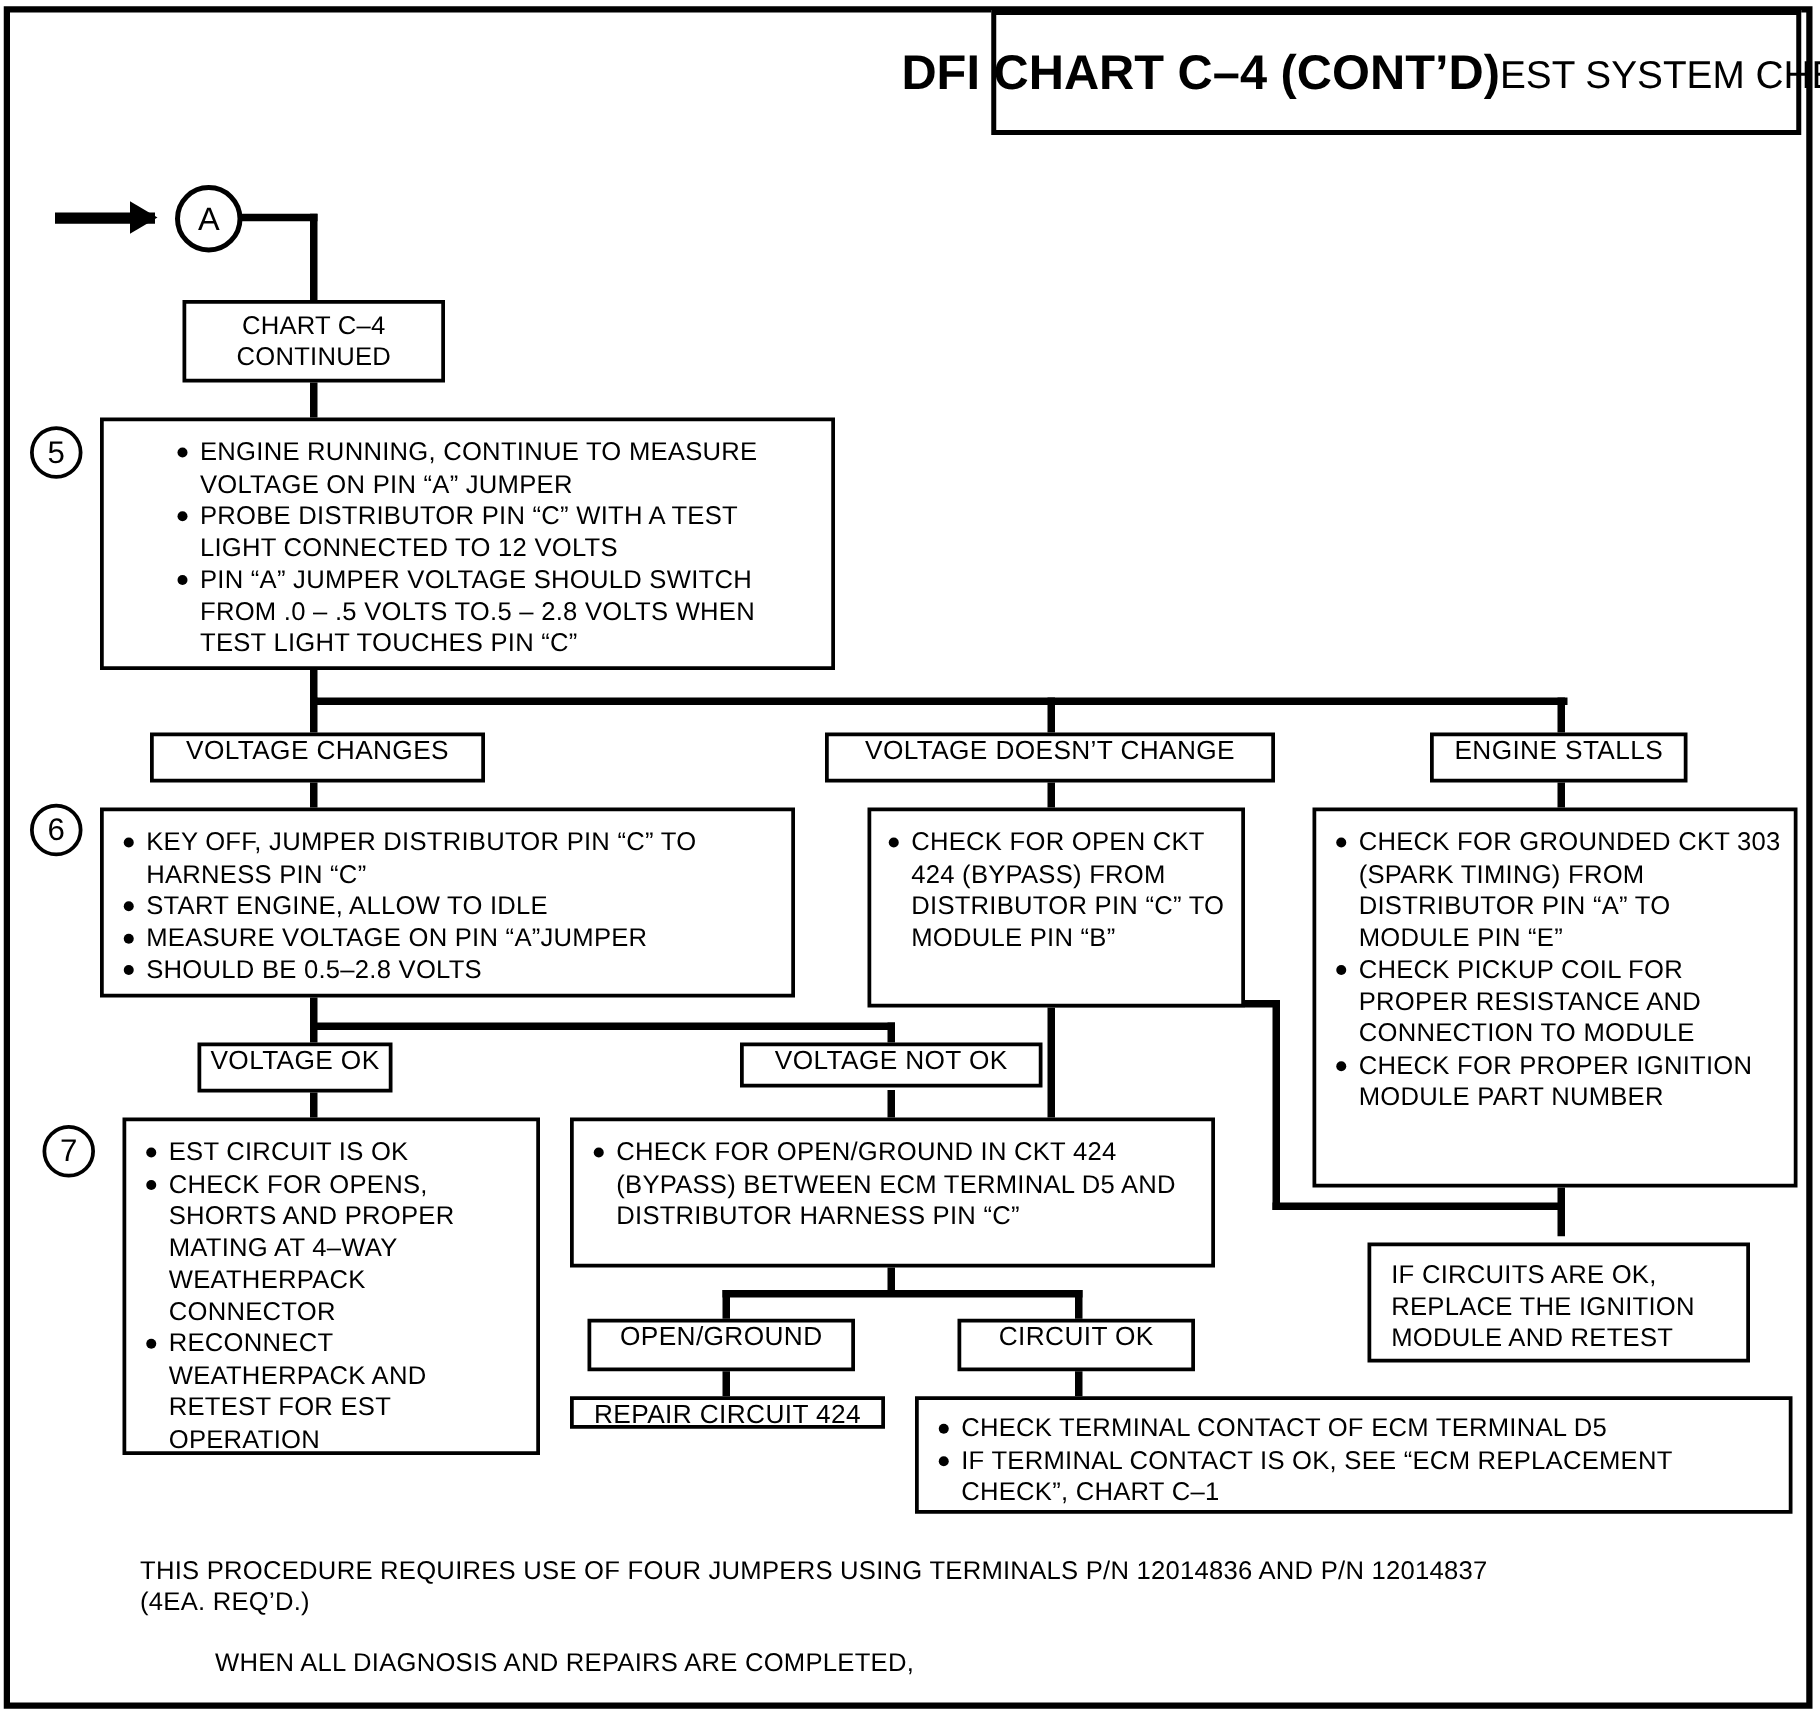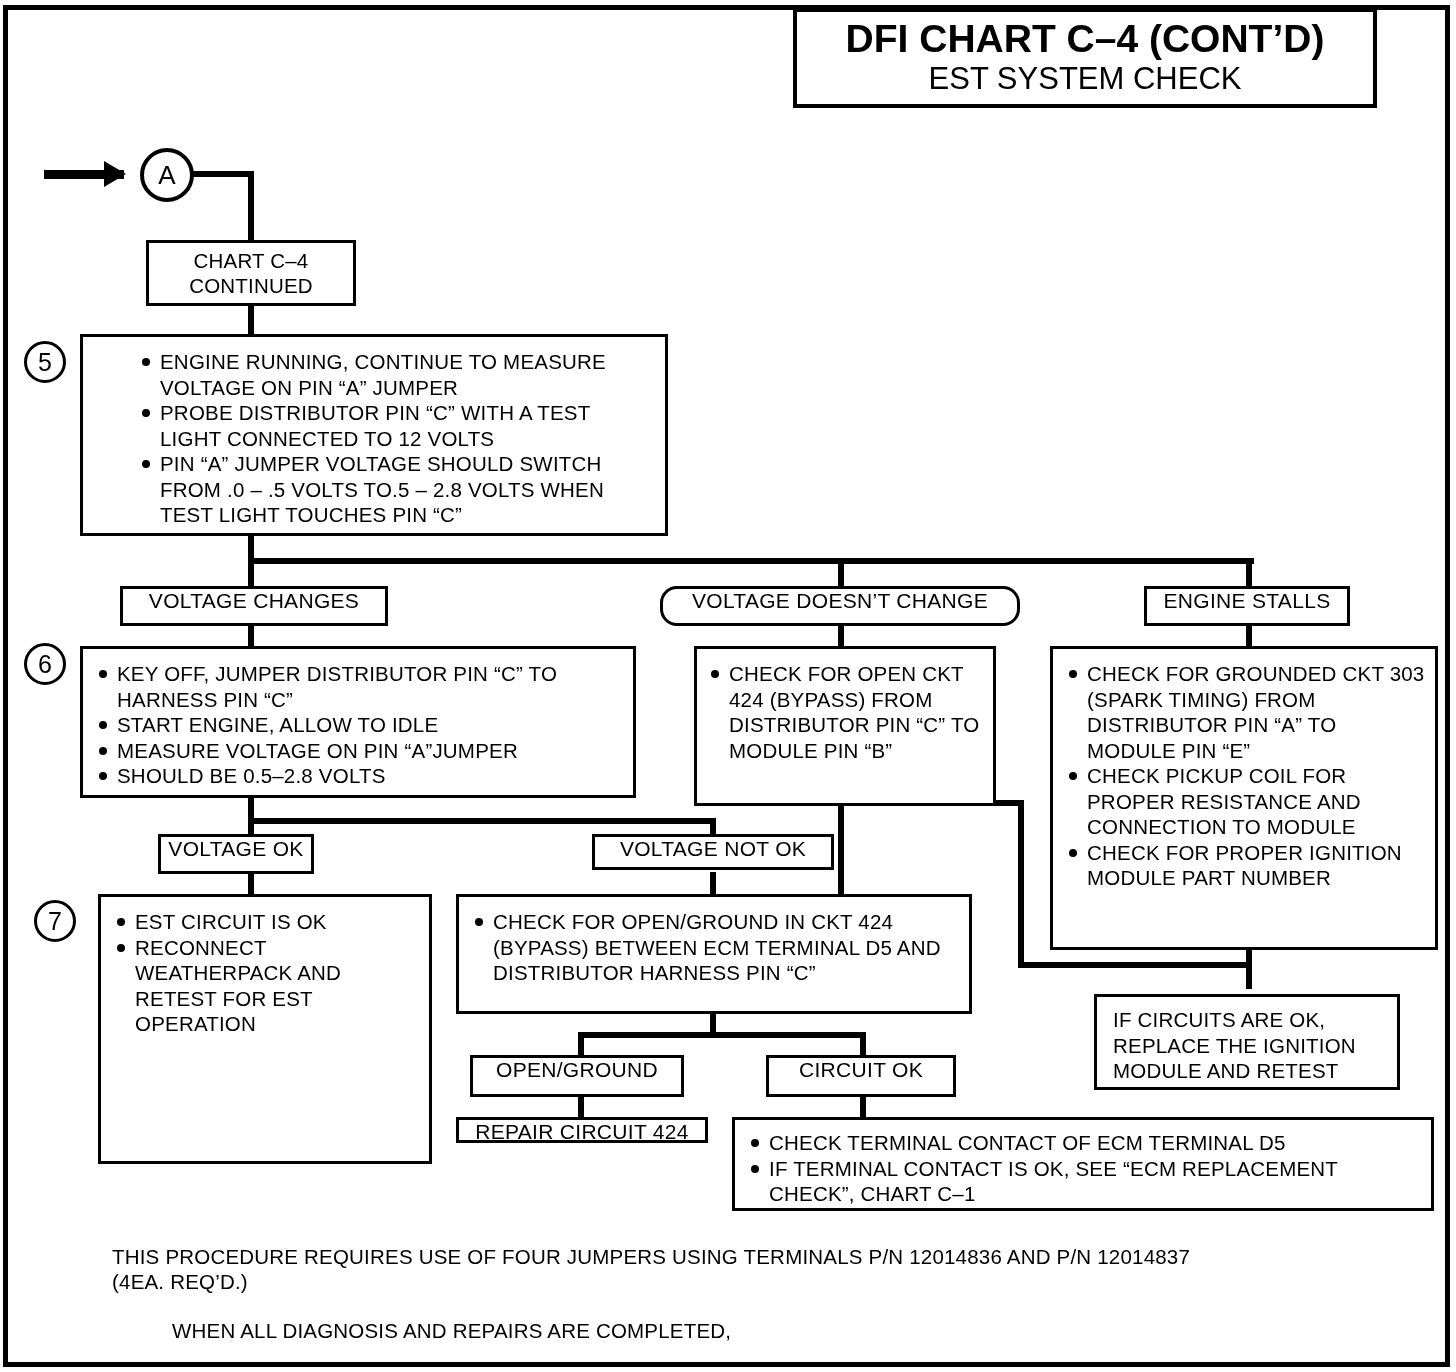--- a/index.html
+++ b/index.html
@@ -7,23 +7,23 @@
        font-family:"Liberation Sans","DejaVu Sans",sans-serif;
        color:#000;overflow:hidden;}
 
   #page{position:absolute;left:0;top:0;width:1456px;height:1372px;}
 
   
   .page-border{position:absolute;left:3px;top:5px;width:1447px;height:1362px;
     border:5px solid #000;box-sizing:border-box;}
 
   
-  .title-box{position:absolute;left:793px;top:8px;width:584px;height:100px;
+  .title-box{position:absolute;left:793px;top:8px;width:648px;height:100px;
     border:4px solid #000;box-sizing:border-box;background:#fff;
-    display:flex;flex-direction:column;align-items:center;justify-content:center;}
+    display:flex;align-items:center;justify-content:center;}
   .title-main{font-size:39px;font-weight:bold;letter-spacing:0px;line-height:1.0;
     white-space:nowrap;}
   .title-sub{font-size:31px;font-weight:normal;letter-spacing:0px;line-height:1.1;
     margin-top:4px;white-space:nowrap;}
 
   
   .box{position:absolute;border:3px solid #000;box-sizing:border-box;background:#fff;
        z-index:5;}
   .label-box{display:flex;align-items:flex-start;justify-content:center;
        font-size:21px;letter-spacing:.3px;white-space:nowrap;}
@@ -98,21 +98,21 @@
 
   <div class="v" style="left:248px;top:533px;height:30px;"></div>
   <div class="h" style="left:248px;top:558px;width:1006px;"></div>
   <div class="v" style="left:248px;top:558px;height:32px;"></div>
   <div class="v" style="left:838px;top:558px;height:32px;"></div>
   <div class="v" style="left:1246px;top:558px;height:32px;"></div>
 
   <div class="box label-box" style="left:120px;top:586px;width:268px;height:40px;">
     <span>VOLTAGE CHANGES</span>
   </div>
-  <div class="box label-box" style="left:660px;top:586px;width:360px;height:40px;border-radius:17px;">
+  <div class="box label-box" style="left:660px;top:586px;width:360px;height:40px;">
     <span>VOLTAGE DOESN’T CHANGE</span>
   </div>
   <div class="box label-box" style="left:1144px;top:586px;width:206px;height:40px;">
     <span>ENGINE STALLS</span>
   </div>
 
   <div class="v" style="left:248px;top:624px;height:24px;"></div>
   <div class="v" style="left:838px;top:624px;height:24px;"></div>
   <div class="v" style="left:1246px;top:624px;height:24px;"></div>
 
@@ -162,20 +162,21 @@
 
   <div class="v" style="left:248px;top:872px;height:24px;"></div>
   <div class="v" style="left:710px;top:872px;height:24px;"></div>
 
   <div class="step" style="left:34px;top:900px;">
     <span>7</span>
   </div>
   <div class="box" style="left:98px;top:894px;width:334px;height:270px;">
     <ul class="bl boxtext" style="margin:12px 6px 0 12px;">
       <li>EST CIRCUIT IS OK</li>
+      <li>CHECK FOR OPENS, SHORTS AND PROPER MATING AT 4–WAY WEATHERPACK CONNECTOR</li>
       <li>RECONNECT WEATHERPACK AND RETEST FOR EST OPERATION</li>
     </ul>
   </div>
 
   <div class="box" style="left:456px;top:894px;width:516px;height:120px;">
     <ul class="bl boxtext" style="margin:12px 10px 0 12px;">
       <li>CHECK FOR OPEN/GROUND IN CKT 424 (BYPASS) BETWEEN ECM TERMINAL D5 AND DISTRIBUTOR HARNESS PIN “C”</li>
     </ul>
   </div>
 

